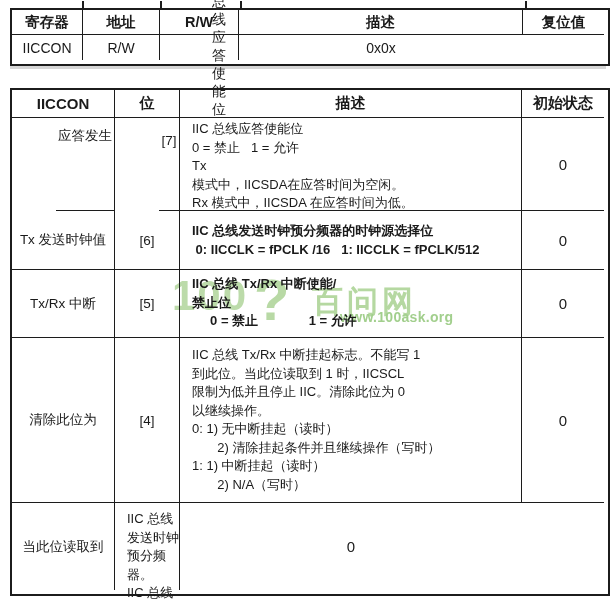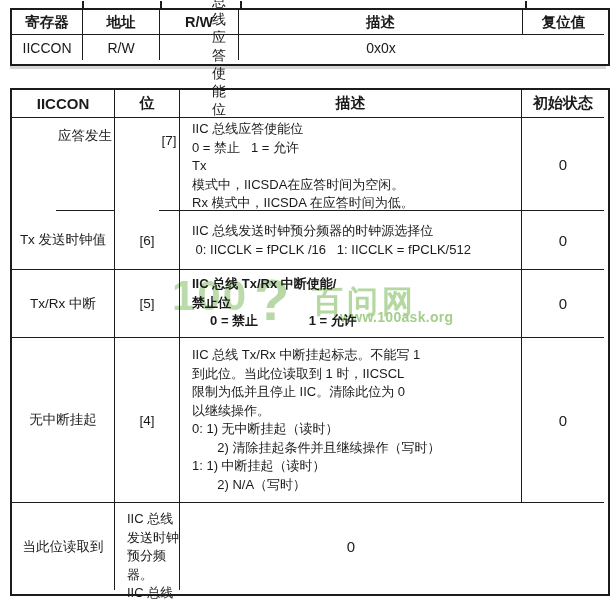--- a/index.html
+++ b/index.html
@@ -29,21 +29,21 @@
   .tick{position:absolute;top:1px;width:2px;height:7px;background:#1c1c1c;z-index:1;}
   
   .t2{left:10px;top:88px;width:596px;height:504px;
       grid-template-columns:103px 65px 342px 82px;
       grid-template-rows:28px 93px 59px 68px 165px 87px;}
   .t2 .hdr{font-size:15px;}
   .name,.bit{font-size:13.5px;}
   .desc{justify-content:flex-start;align-items:flex-start;text-align:left;
         padding-left:12px;font-size:13px;white-space:pre-wrap;display:block;}
   .lh1{line-height:18.5px;padding-top:2px;}
-  .lh2{line-height:19px;padding-top:10px;}
+  .lh2{line-height:19px;padding-top:10px;font-weight:bold;}
   .lh3{line-height:18.5px;padding-top:5px;font-weight:bold;}
   .lh4{line-height:18.5px;padding-top:8px;}
   .lh5{line-height:18.5px;padding-top:7px;}
   .top-align{align-items:flex-start;margin-left:44px;}
   .pt8{padding-top:9px;}
   .pt14{padding-top:15px;}
   .init{font-size:15px;}
 </style>
 </head>
 <body>
@@ -100,21 +100,21 @@
 &nbsp;0: IICCLK = fPCLK /16&nbsp;&nbsp;&nbsp;1: IICCLK = fPCLK/512</div>
     <div class="cell init bb">0</div>
 
     <div class="cell name br bb">Tx/Rx 中断</div>
     <div class="cell bit br bb">[5]</div>
     <div class="cell desc lh3 br bb">IIC 总线 Tx/Rx 中断使能/
 禁止位
 &nbsp;&nbsp;&nbsp;&nbsp;&nbsp;0 = 禁止&nbsp;&nbsp;&nbsp;&nbsp;&nbsp;&nbsp;&nbsp;&nbsp;&nbsp;&nbsp;&nbsp;&nbsp;&nbsp;&nbsp;1 = 允许</div>
     <div class="cell init bb">0</div>
 
-    <div class="cell name br bb">无中断挂起</div>
+    <div class="cell name br bb">清除此位为</div>
     <div class="cell bit br bb">[4]</div>
     <div class="cell desc lh4 br bb">IIC 总线 Tx/Rx 中断挂起标志。不能写 1
 到此位。当此位读取到 1 时，IICSCL
 限制为低并且停止 IIC。清除此位为 0
 以继续操作。
 0: 1) 无中断挂起（读时）
 &nbsp;&nbsp;&nbsp;&nbsp;&nbsp;&nbsp;&nbsp;2) 清除挂起条件并且继续操作（写时）
 1: 1) 中断挂起（读时）
 &nbsp;&nbsp;&nbsp;&nbsp;&nbsp;&nbsp;&nbsp;2) N/A（写时）</div>
     <div class="cell init bb">0</div>

